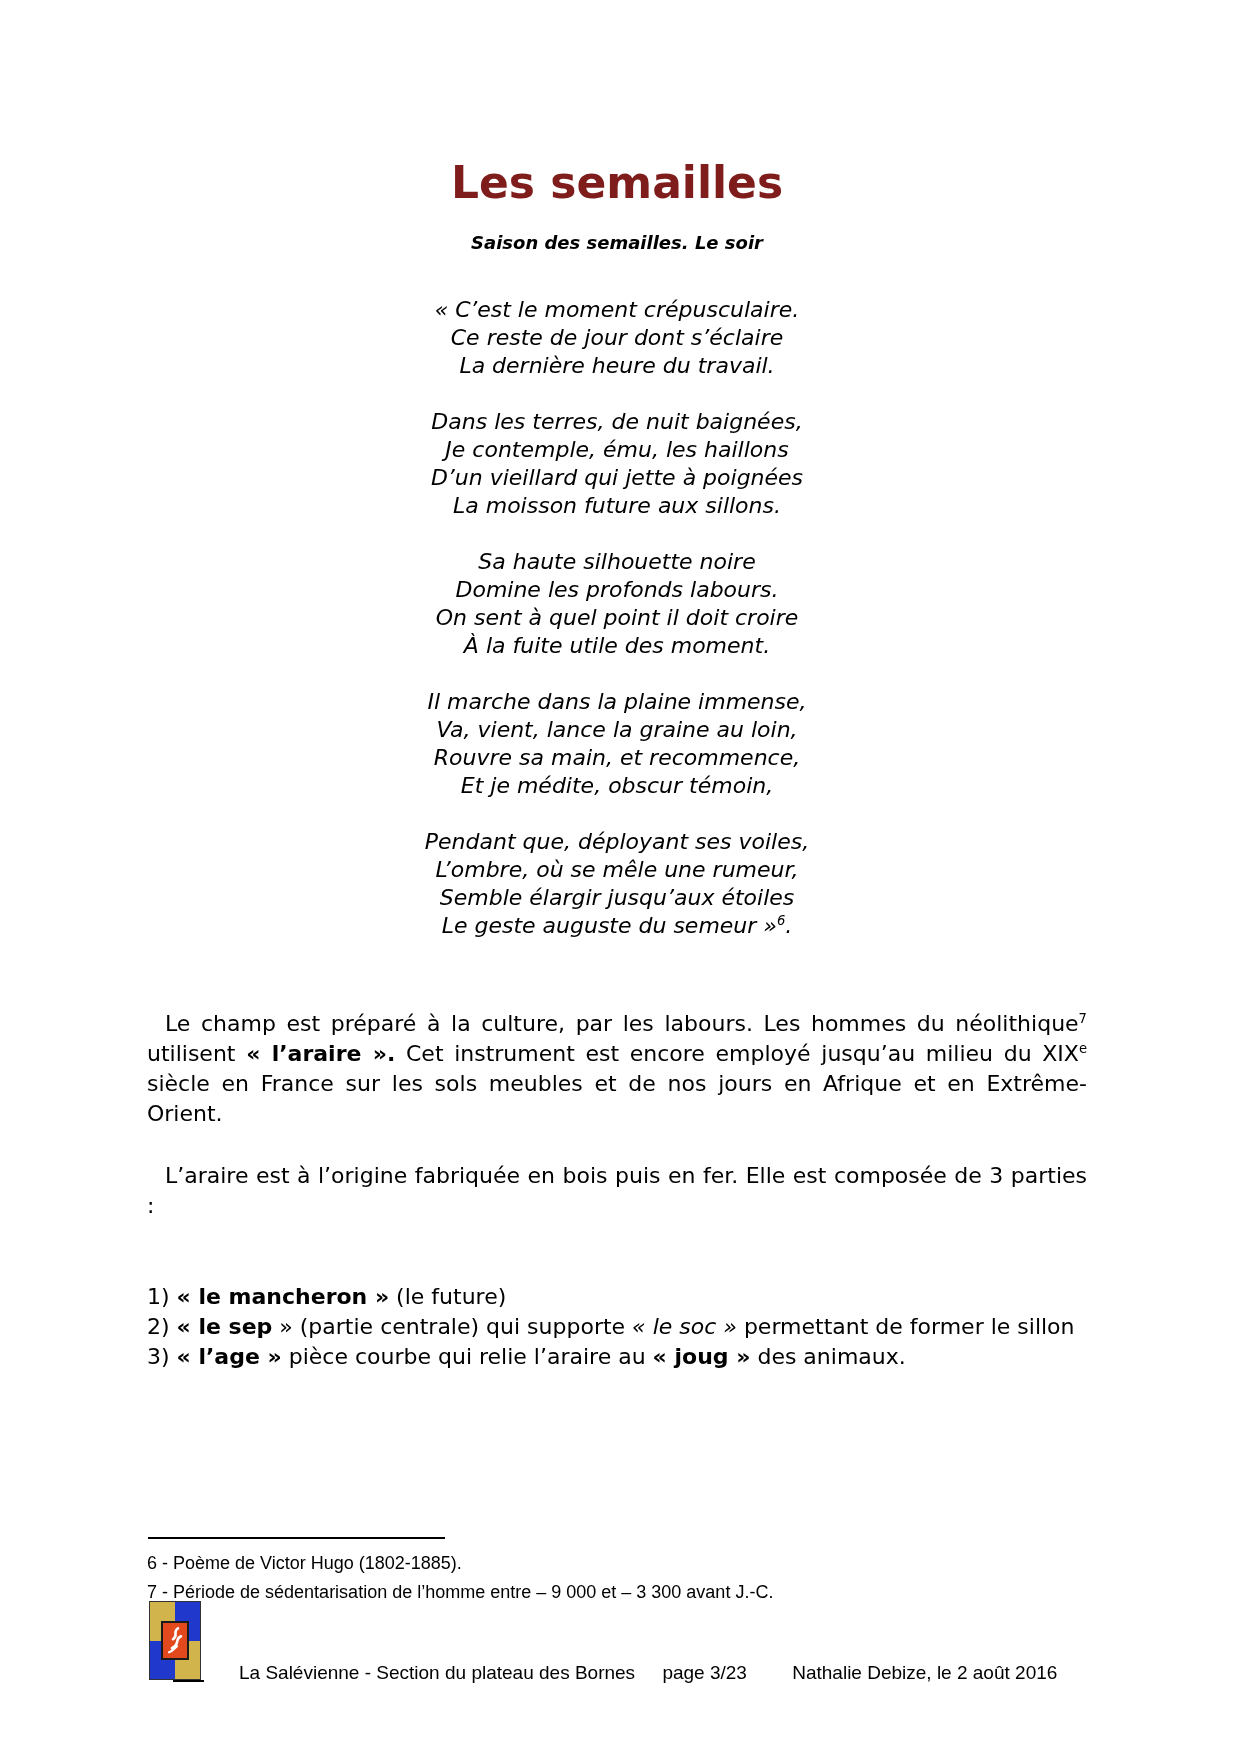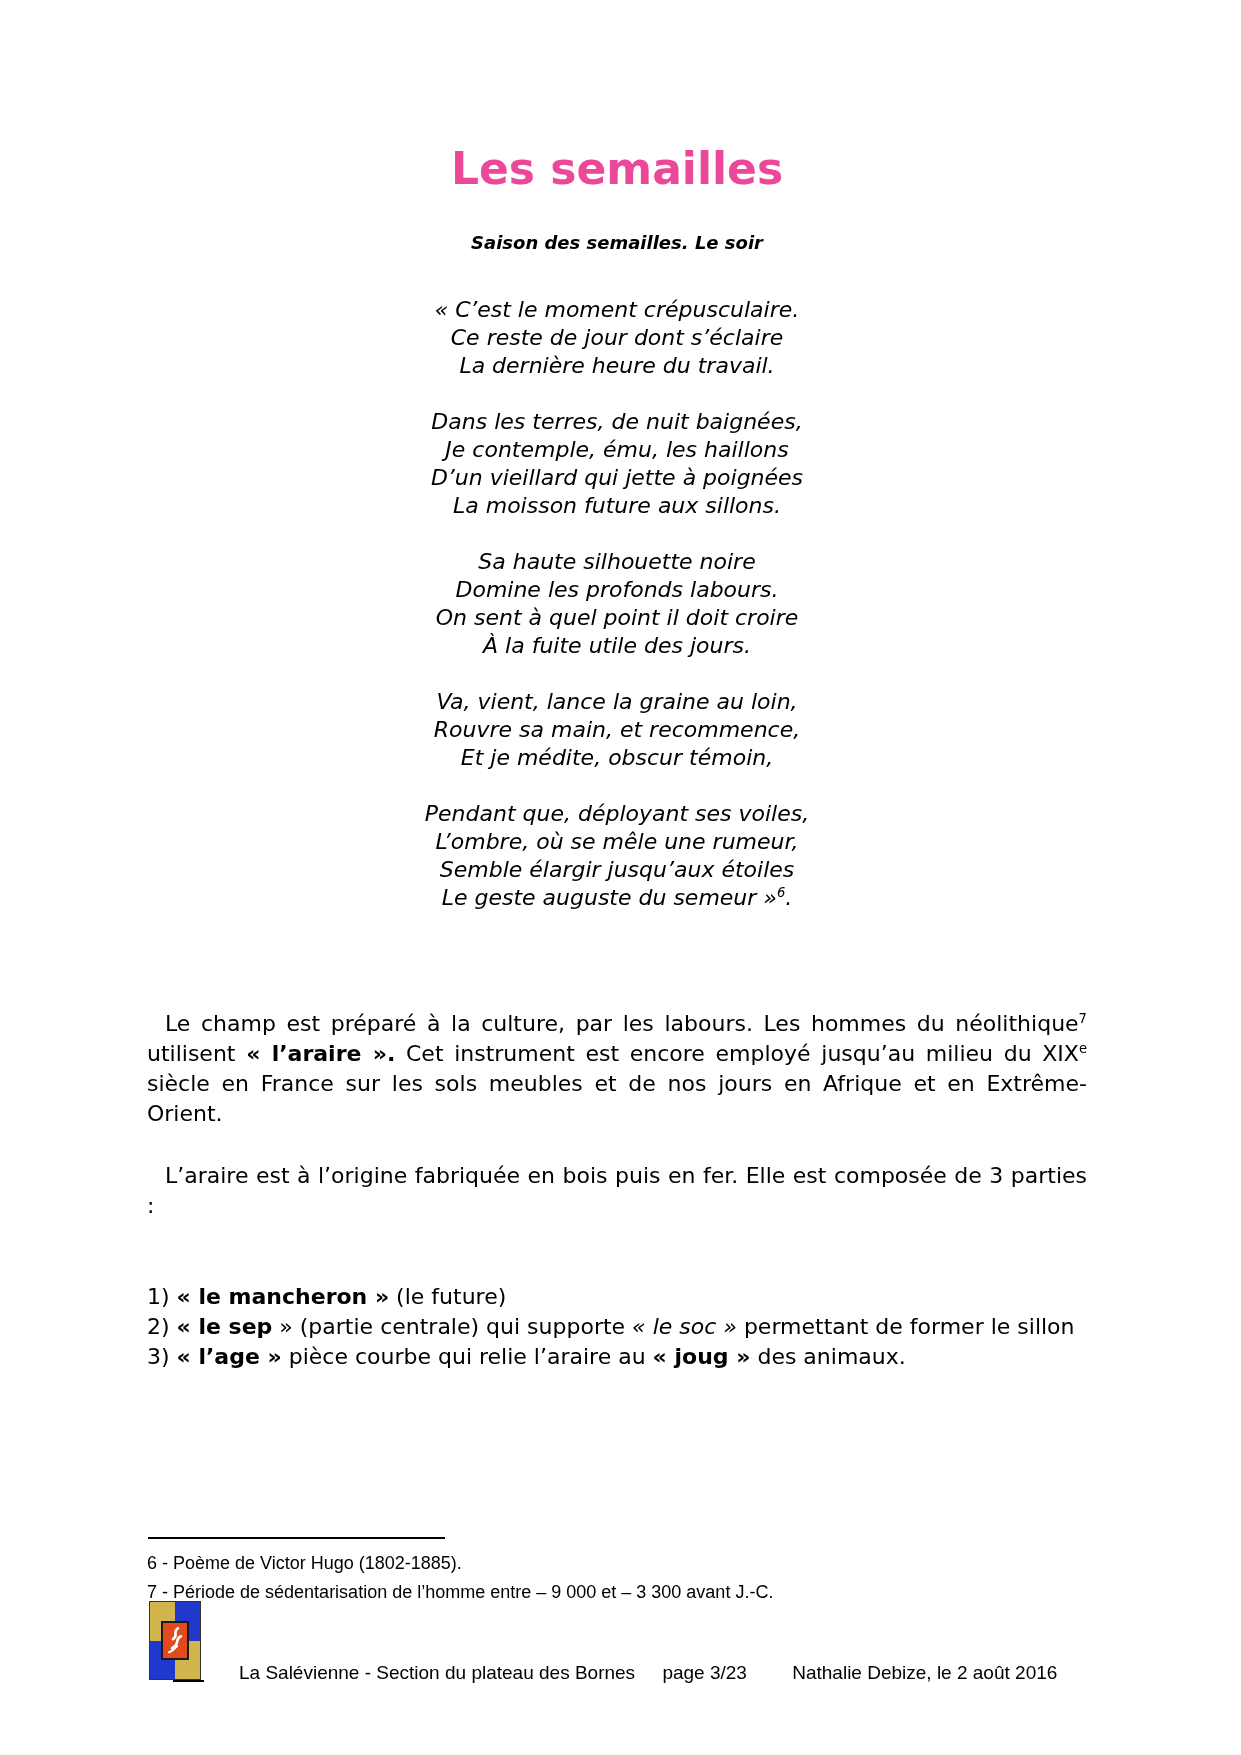--- a/index.html
+++ b/index.html
@@ -115,43 +115,44 @@
     white-space: nowrap;
   }
   .footer .fpage { margin-left: 22px; }
   .footer .fauthor { margin-left: 40px; }
 </style>
 </head>
 <body>
 
 <div class="page">
 
-  <div class="block title" style="color: #ec4899;">Les semailles</div>
+  <div class="block title" style="color: #7f1d1d; margin-top: 14px;">Les semailles</div>
 
   <div class="block subtitle">Saison des semailles. Le soir</div>
 
   <div class="block poem">
     <div class="stanza">
       <div class="pline">« C’est le moment crépusculaire.</div>
       <div class="pline">Ce reste de jour dont s’éclaire</div>
       <div class="pline">La dernière heure du travail.</div>
     </div>
     <div class="stanza">
       <div class="pline">Dans les terres, de nuit baignées,</div>
       <div class="pline">Je contemple, ému, les haillons</div>
       <div class="pline">D’un vieillard qui jette à poignées</div>
       <div class="pline">La moisson future aux sillons.</div>
     </div>
     <div class="stanza">
       <div class="pline">Sa haute silhouette noire</div>
       <div class="pline">Domine les profonds labours.</div>
       <div class="pline">On sent à quel point il doit croire</div>
-      <div class="pline">À la fuite utile des jours.</div>
-    </div>
-    <div class="stanza">
+      <div class="pline">À la fuite utile des moment.</div>
+    </div>
+    <div class="stanza">
+      <div class="pline">Il marche dans la plaine immense,</div>
       <div class="pline">Va, vient, lance la graine au loin,</div>
       <div class="pline">Rouvre sa main, et recommence,</div>
       <div class="pline">Et je médite, obscur témoin,</div>
     </div>
     <div class="stanza">
       <div class="pline">Pendant que, déployant ses voiles,</div>
       <div class="pline">L’ombre, où se mêle une rumeur,</div>
       <div class="pline">Semble élargir jusqu’aux étoiles</div>
       <div class="pline"><span>Le geste auguste du semeur »</span><sup>6</sup><span>.</span></div>
     </div>

